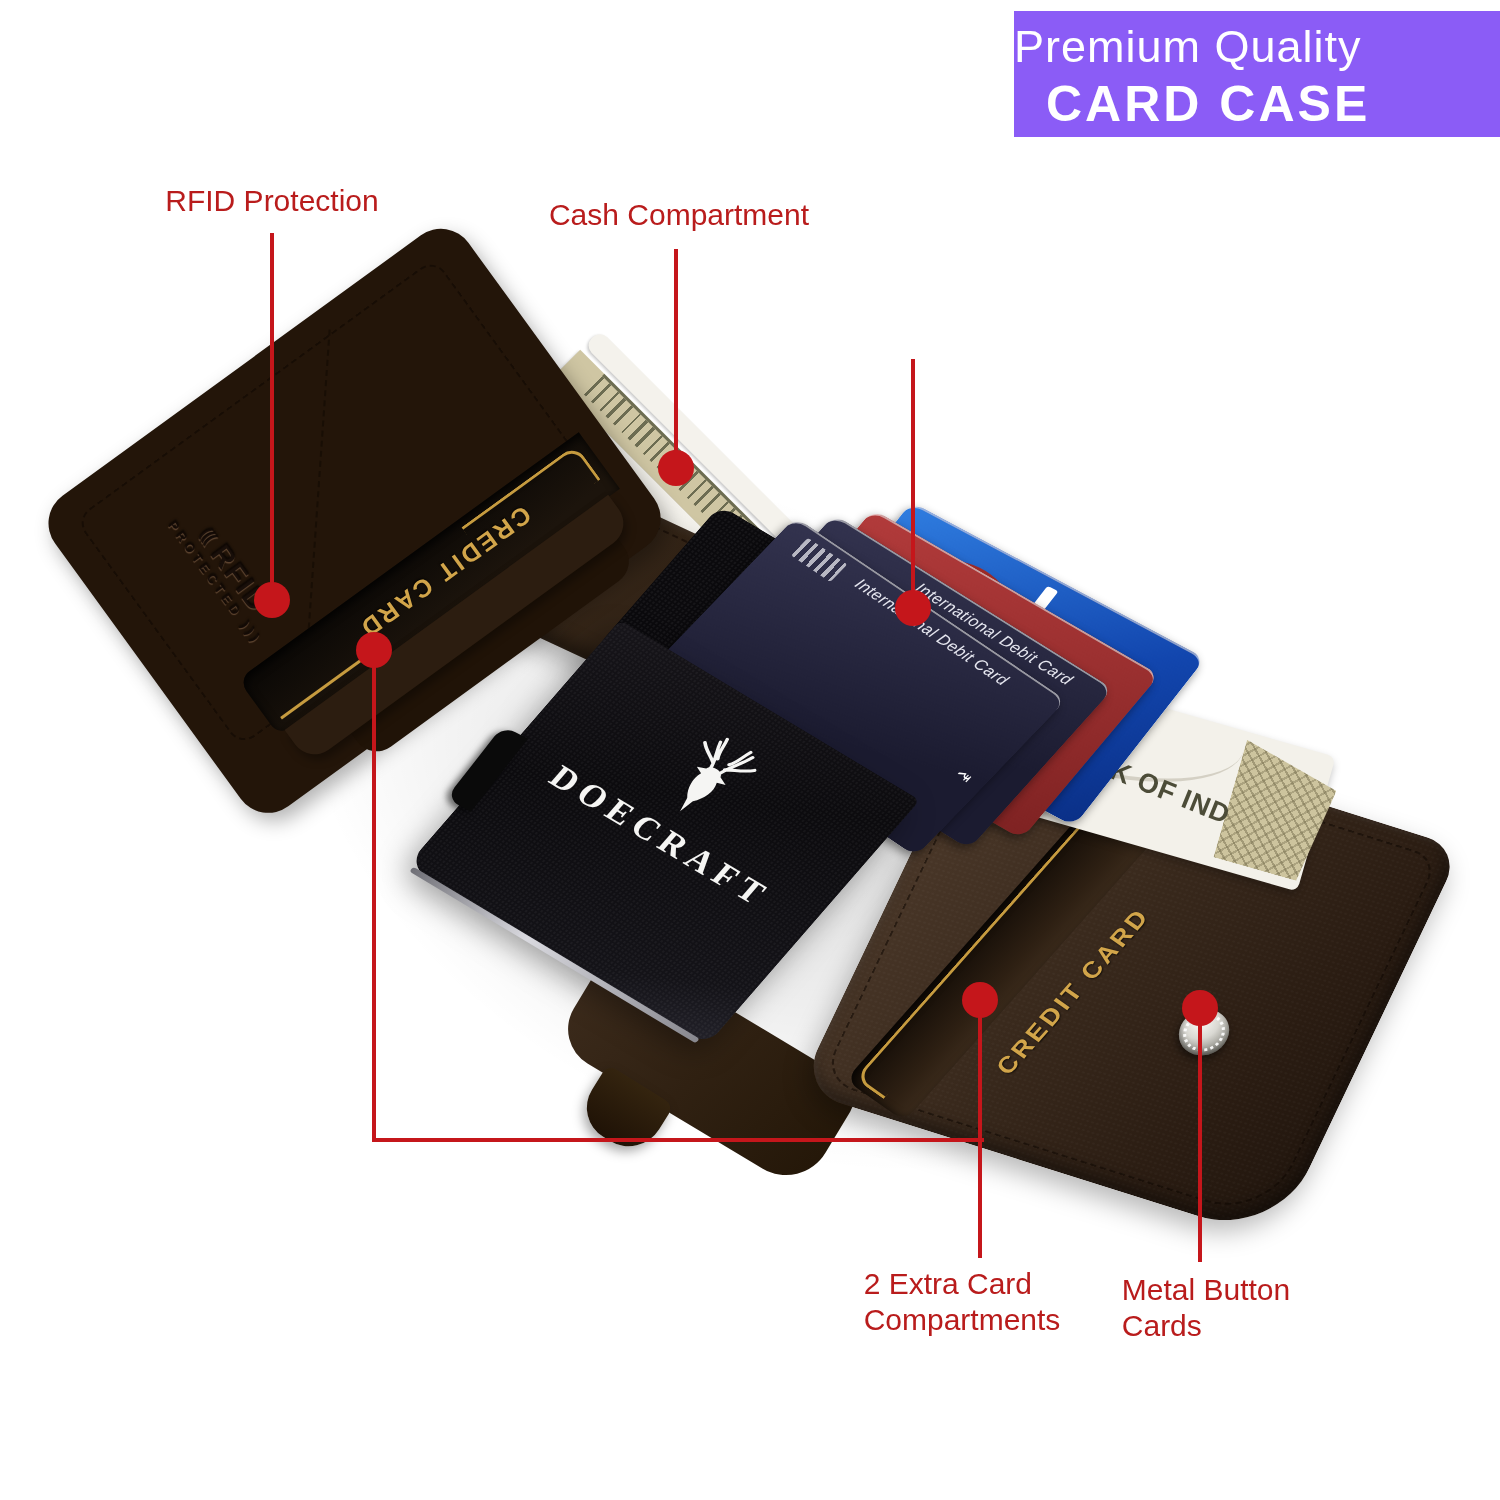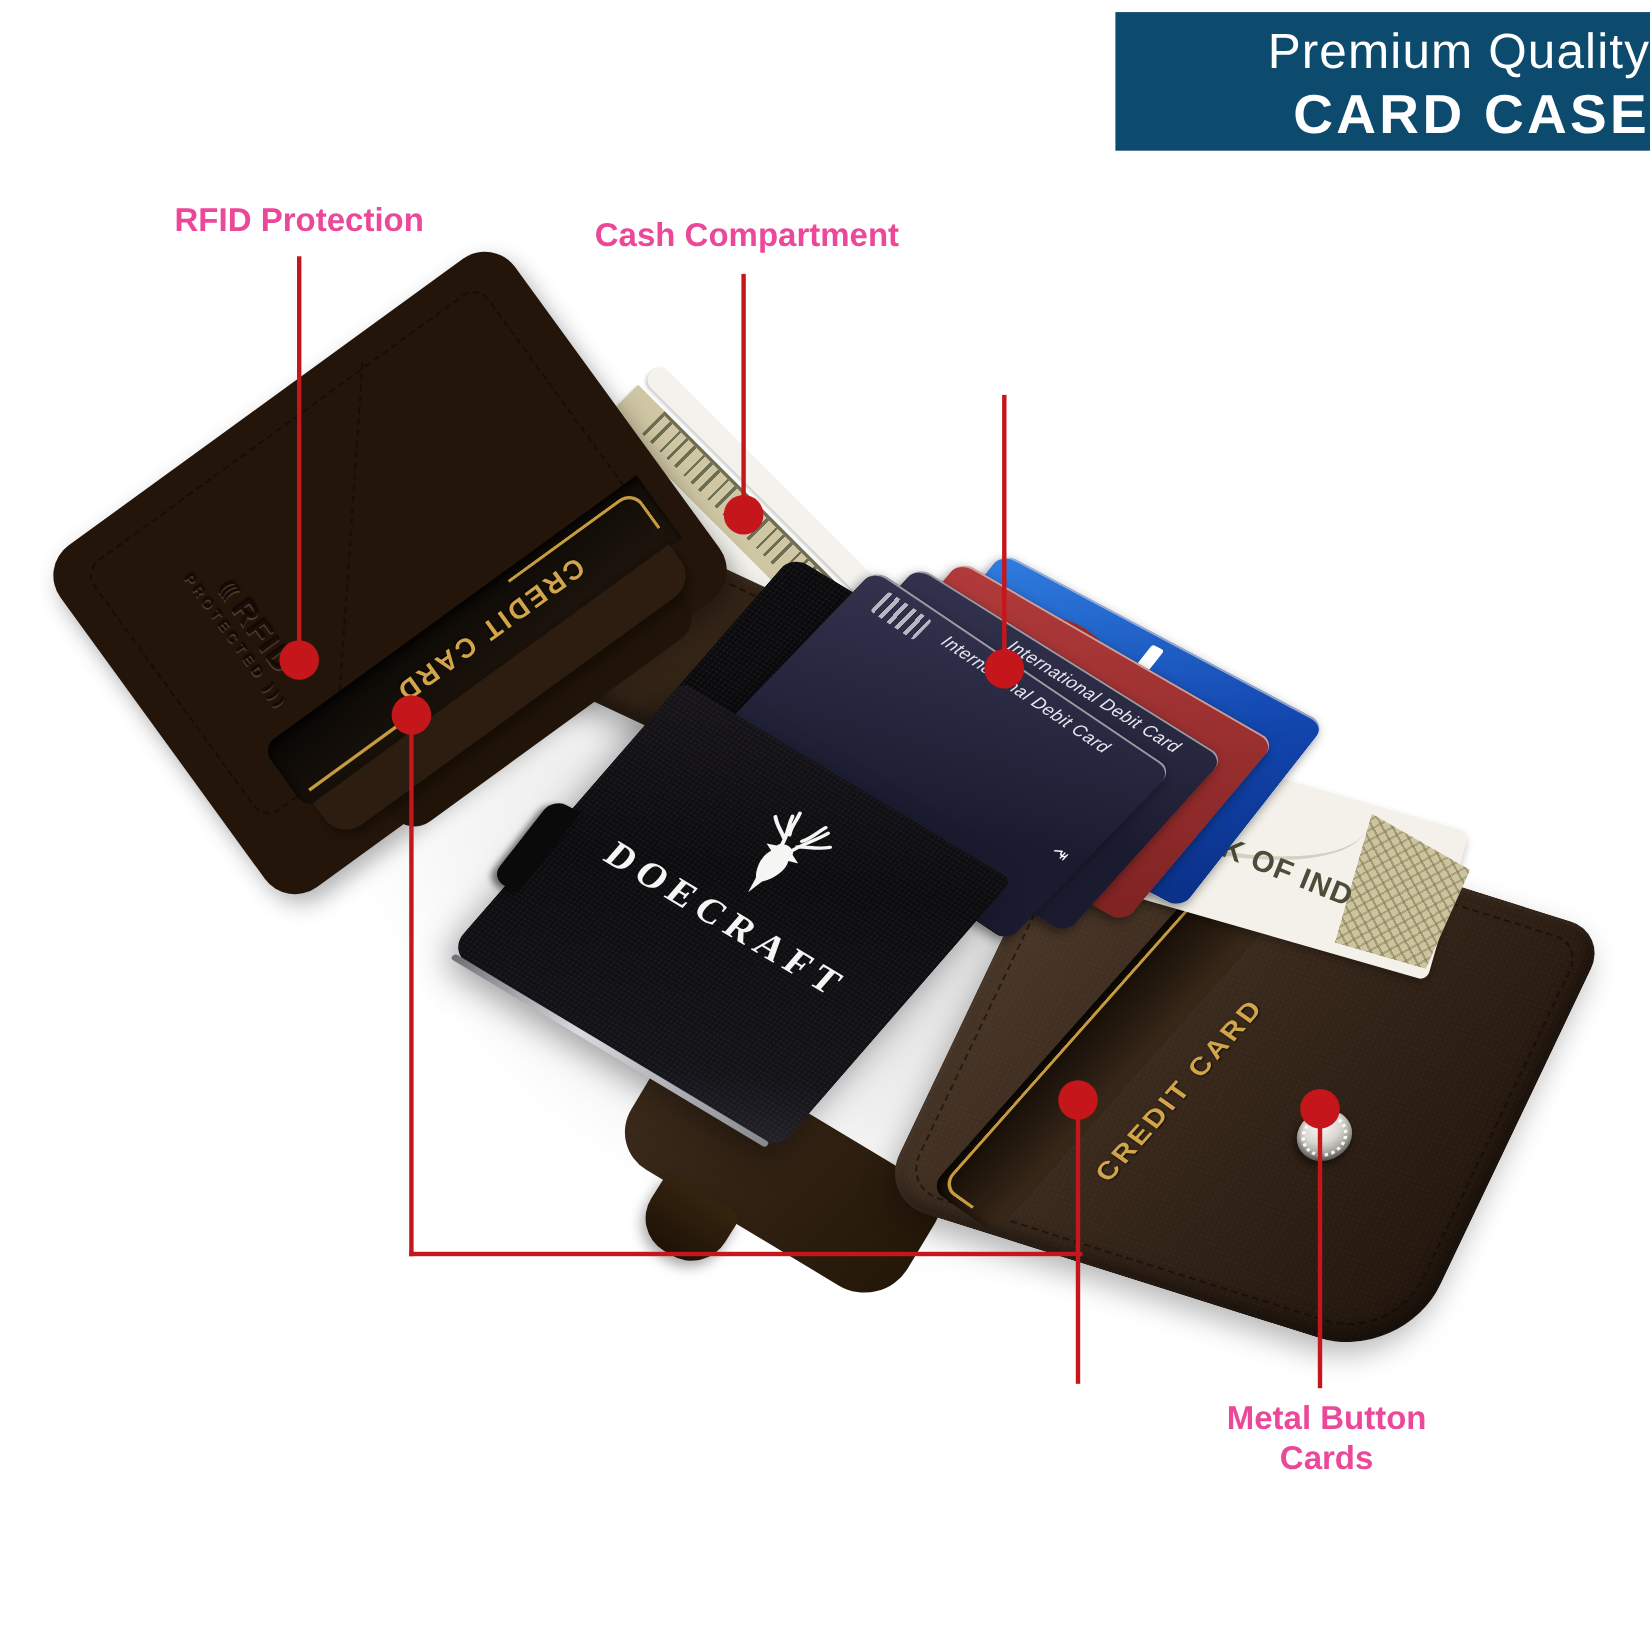--- a/index.html
+++ b/index.html
@@ -1,26 +1,26 @@
 <!DOCTYPE html>
 <html><head>
 <meta charset="utf-8">
 <style>
   html,body{margin:0;padding:0;background:#fff;}
   #canvas{position:relative;width:1500px;height:1500px;background:#ffffff;overflow:hidden;
           font-family:"Liberation Sans", sans-serif;}
 
   
-  .lbl{position:absolute;font-weight:bold;font-size:30px;color:#ec4899;white-space:nowrap;
-       transform:translateX(-50%);text-align:center;line-height:35px;z-index:60;}
+  .lbl{position:absolute;font-weight:normal;font-size:30px;color:#b91c1c;white-space:nowrap;
+       transform:translateX(-50%);text-align:left;line-height:35px;z-index:60;}
   .rline{position:absolute;background:#c5161b;z-index:55;}
   .rdot{position:absolute;width:36px;height:36px;border-radius:50%;background:#c5161b;z-index:56;}
 
-  #banner{position:absolute;left:1014px;top:11px;width:486px;height:126px;background:#0c4a6e;
-          color:#fff;text-align:right;z-index:70;}
+  #banner{position:absolute;left:1014px;top:11px;width:486px;height:126px;background:#8b5cf6;
+          color:#fff;text-align:left;z-index:70;}
   #banner .b1{font-size:45px;font-weight:400;margin-top:10px;letter-spacing:1px;}
   #banner .b2{font-size:50px;font-weight:bold;letter-spacing:3px;margin-top:2px;margin-left:32px;}
 
   
   .leather{background:
       radial-gradient(rgba(255,255,255,0.028) 1px, transparent 1.4px),
       linear-gradient(108deg,#4d3a2b 0%,#3a2a1d 40%,#2a1c12 78%,#20150d 100%);
     background-size:5px 5px,100% 100%;
     box-shadow:0 12px 26px rgba(0,0,0,0.28), inset 2px 2px 8px rgba(255,255,255,0.07),
                inset -6px -8px 18px rgba(0,0,0,0.45);}
@@ -252,20 +252,24 @@
     <div id="lever"></div>
   </div>
 
   <div id="banner">
     <div class="b1">Premium Quality</div>
     <div class="b2">CARD CASE</div>
   </div>
 
   <div class="lbl" style="left:272px;top:183px;">RFID Protection</div>
   <div class="lbl" style="left:660px;top:197px;margin-left:19px;">Cash Compartment</div>
+  <div class="lbl" style="left:962px;top:1266px;line-height:36px;">
+    <div>2 Extra Card</div>
+    <div>Compartments</div>
+  </div>
   <div class="lbl" style="left:1206px;top:1272px;line-height:36px;">
     <div>Metal Button</div>
     <div>Cards</div>
   </div>
 
   <div class="rline" style="left:270px;top:233px;width:4px;height:367px;"></div>
   <div class="rdot" style="left:254px;top:582px;"></div>
 
   <div class="rline" style="left:674px;top:249px;width:4px;height:219px;"></div>
   <div class="rdot" style="left:658px;top:450px;"></div>

